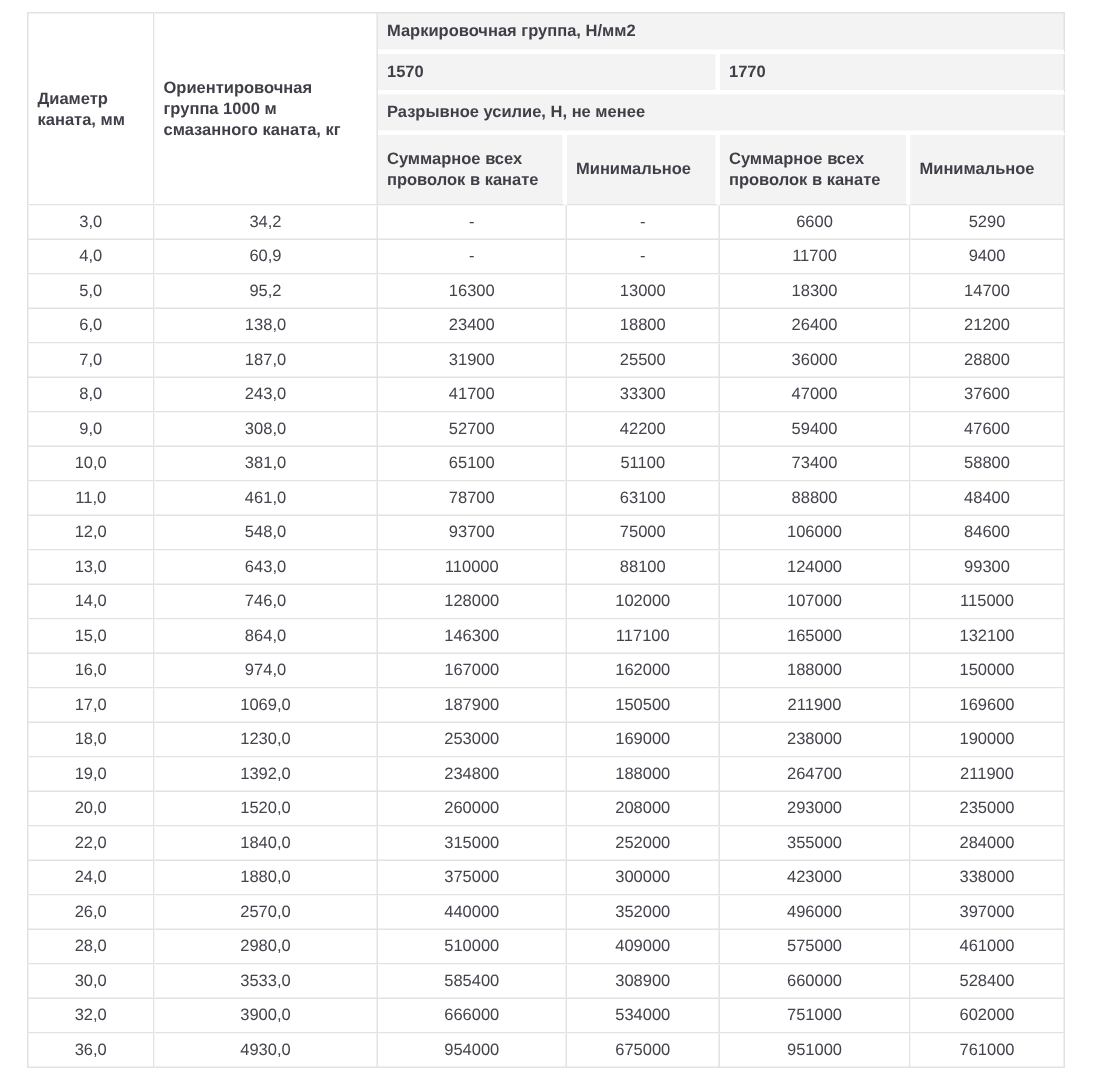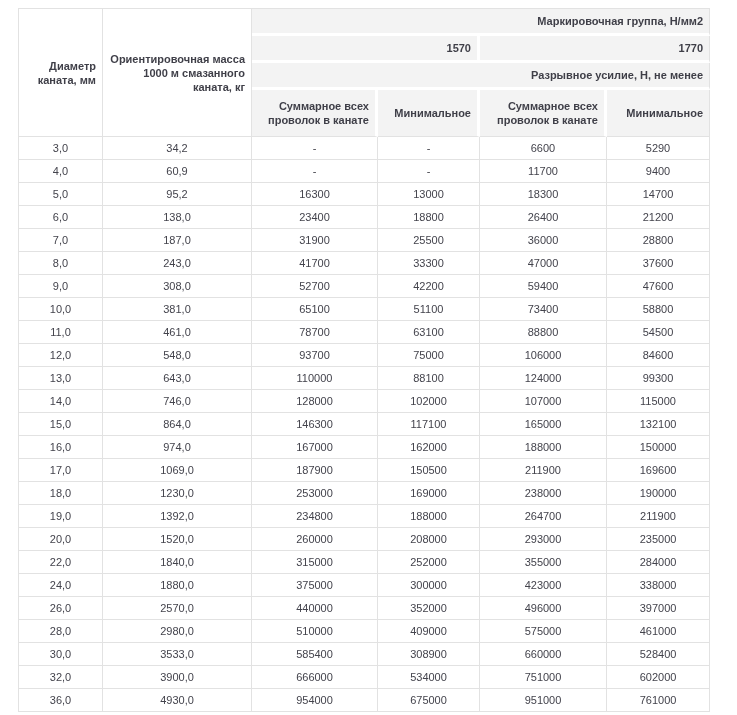--- a/index.html
+++ b/index.html
@@ -19,21 +19,21 @@
   table.specs {
     border-collapse: separate;
     border-spacing: 0;
     table-layout: fixed;
     width: 692px;
     font-size: 11px;
   }
   
   thead th {
     font-weight: bold;
-    text-align: right;
+    text-align: left;
     vertical-align: middle;
     padding: 5px 6px;
     line-height: 14px;
     background: #ffffff;
     color: #3f3f48;
   }
   th.side-first {
     border: 1px solid #e2e2e2;
   }
   th.side-next {
@@ -94,21 +94,21 @@
       <col style="width:85px">
       <col style="width:149px">
       <col style="width:126px">
       <col style="width:102px">
       <col style="width:127px">
       <col style="width:103px">
     </colgroup>
     <thead>
       <tr>
         <th class="side-first" rowspan="4">Диаметр каната, мм</th>
-        <th class="side-next" rowspan="4">Ориентировочная масса 1000 м смазанного каната, кг</th>
+        <th class="side-next" rowspan="4">Ориентировочная группа 1000 м смазанного каната, кг</th>
         <th class="g mg" colspan="4">Маркировочная группа, Н/мм2</th>
       </tr>
       <tr>
         <th class="g grp-first" colspan="2">1570</th>
         <th class="g grp-last" colspan="2">1770</th>
       </tr>
       <tr>
         <th class="g bf" colspan="4">Разрывное усилие, Н, не менее</th>
       </tr>
       <tr>
@@ -182,21 +182,21 @@
           <td>51100</td>
           <td>73400</td>
           <td>58800</td>
         </tr>
         <tr>
           <td>11,0</td>
           <td>461,0</td>
           <td>78700</td>
           <td>63100</td>
           <td>88800</td>
-          <td>54500</td>
+          <td>48400</td>
         </tr>
         <tr>
           <td>12,0</td>
           <td>548,0</td>
           <td>93700</td>
           <td>75000</td>
           <td>106000</td>
           <td>84600</td>
         </tr>
         <tr>

